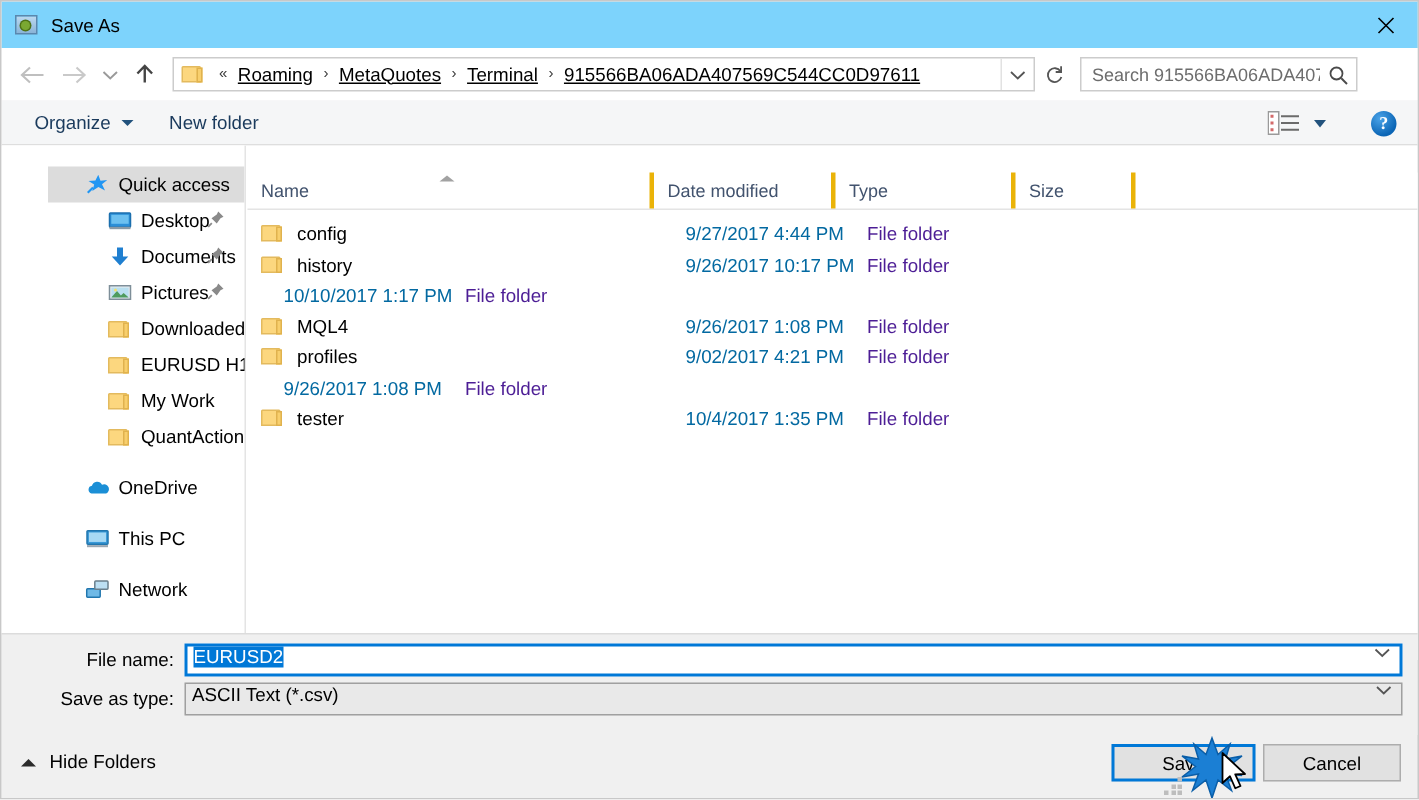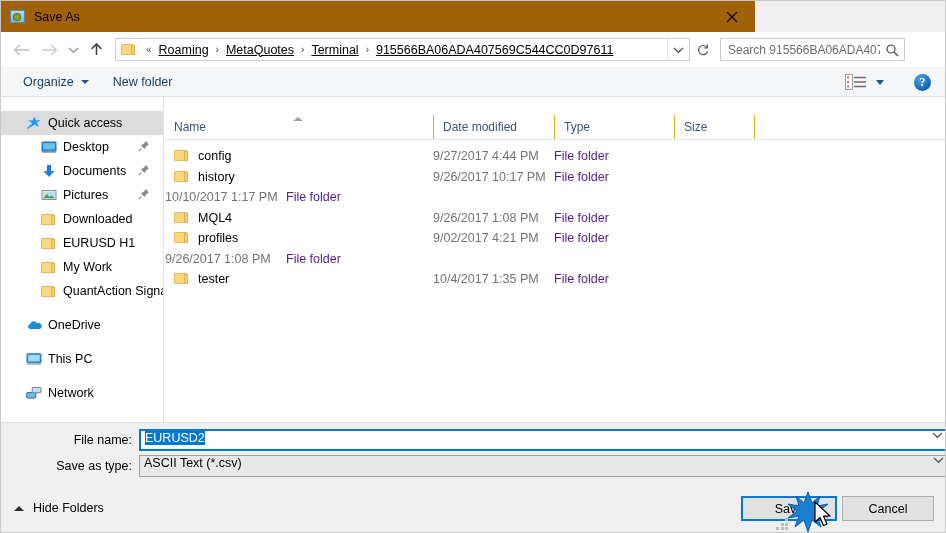--- a/index.html
+++ b/index.html
@@ -14,22 +14,22 @@
     position: relative;
     width: 946px; height: 533px;
     background: #f0f0f0;
     border: 1px solid #c8c8c8;
     overflow: hidden;
   }
 
   
   .titlebar {
     position: absolute; left: 0; top: 0;
-    width: 754px; height: 31px;
-    background: #a16207;
+    width: 946px; height: 31px;
+    background: #7dd3fc;
     display: flex; align-items: center; text-align: right;
   }
   .title-icon {
     width: 16px; height: 16px; margin-left: 9px; margin-right: 8px;
     position: relative; flex: none;
   }
   .title-icon .ti-back {
     position: absolute; left: 0; top: 1px;
     width: 15px; height: 13px;
     background: linear-gradient(#bcd8ef, #8ab4d8);
@@ -162,20 +162,21 @@
     width: 163px; height: 325px;
     background: #ffffff;
     border-right: 1px solid #e4e4e4;
     padding-top: 14px;
     overflow: hidden;
   }
   .side-item {
     height: 24px; display: flex; align-items: center;
     font-size: 12.5px; color: #000;
     position: relative;
+    margin-left: 31px;
   }
   .side-item.selected { background: #dcdcdc; }
   .side-item .s-ico {
     width: 16px; height: 16px; flex: none;
     margin-right: 6px;
     position: relative;
   }
   .side-item.lvl0 { padding-left: 25px; }
   .side-item.lvl1 { padding-left: 40px; }
   .side-item .pin {
@@ -193,40 +194,40 @@
   .col-head {
     position: relative;
     height: 25px;
     border-bottom: 1px solid #e4e4e4;
     font-size: 12px; color: #42536e;
   }
   .col-head .ch {
     position: absolute; top: 0; height: 24px;
     display: flex; align-items: center;
     padding-left: 9px;
-    border-left: 1px solid #eab308;
+    border-left: 3px solid #eab308;
   }
   .col-head .ch.first { border-left: none; }
   .sort-caret {
     position: absolute; top: 2px; left: 128px;
     width: 0; height: 0;
     border-left: 5px solid transparent;
     border-right: 5px solid transparent;
     border-bottom: 4px solid #a2a2a2;
   }
   .frow {
     height: 20.5px;
     display: flex; align-items: center;
     font-size: 12.5px; color: #000;
   }
   .frow .f-name {
     width: 268px; display: flex; align-items: center; padding-left: 9px;
   }
   .frow .f-ico { width: 16px; height: 14px; margin-right: 8px; flex: none; position: relative; }
-  .frow .f-date { width: 121px; color: #737373; }
+  .frow .f-date { width: 121px; color: #0369a1; margin-left: 24px; }
   .frow .f-type { width: 120px; color: #4c1d95; }
   .frow .f-size { width: 80px; color: #000; }
 
   
   .folder {
     position: absolute; left: 0; top: 0;
     width: 15px; height: 13px;
   }
   .folder .fb {
     position: absolute; left: 0; top: 1px;
@@ -245,21 +246,21 @@
   
   .form-area {
     position: absolute; left: 0; top: 421px;
     width: 946px; height: 68px;
     background: #f0f0f0;
     border-top: 1px solid #dcdcdc;
   }
   .form-row { position: absolute; left: 0; height: 22px; display: flex; align-items: center; }
   .form-label {
     width: 122px; text-align: right; padding-right: 7px;
-    font-size: 12.5px; color: #000; margin-left: 16px;
+    font-size: 12.5px; color: #000;
   }
   .combo {
     height: 22px; width: 812px;
     display: flex; align-items: flex-start;
     font-size: 12.5px;
   }
   .combo.focused { border: 2px solid #0078d7; background: #ffffff; }
   .combo.plain { border: 1px solid #a0a0a0; background: #e9e9e9; }
   .combo .c-val { flex: 1 1 auto; padding-left: 4px; white-space: nowrap; overflow: hidden; }
   .combo .c-val .sel { background: #0078d7; color: #ffffff; padding: 1px 0; }

